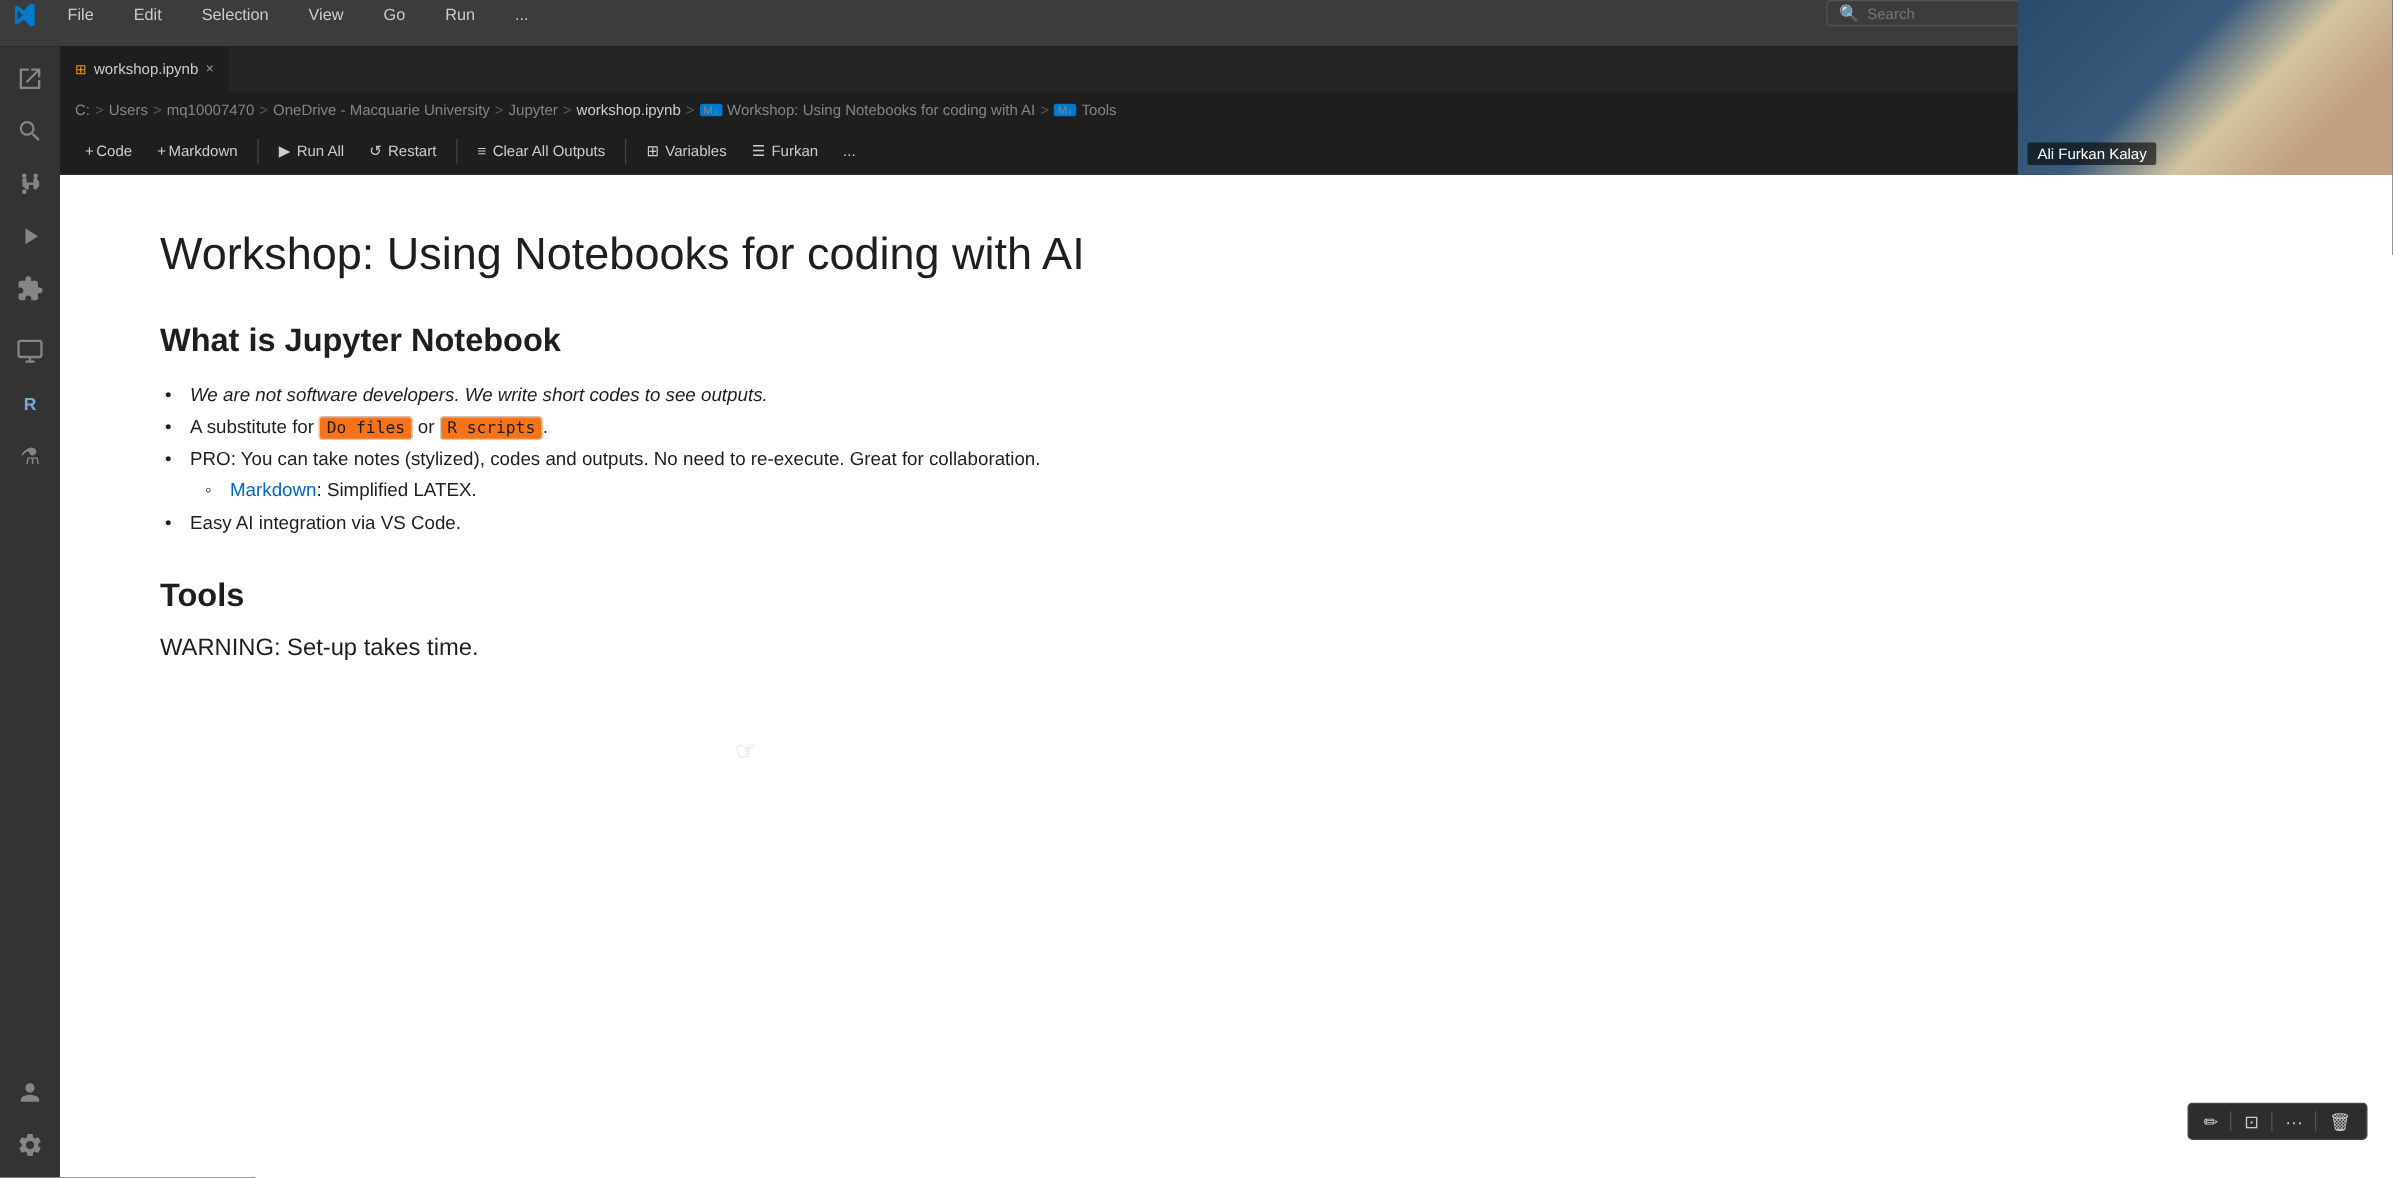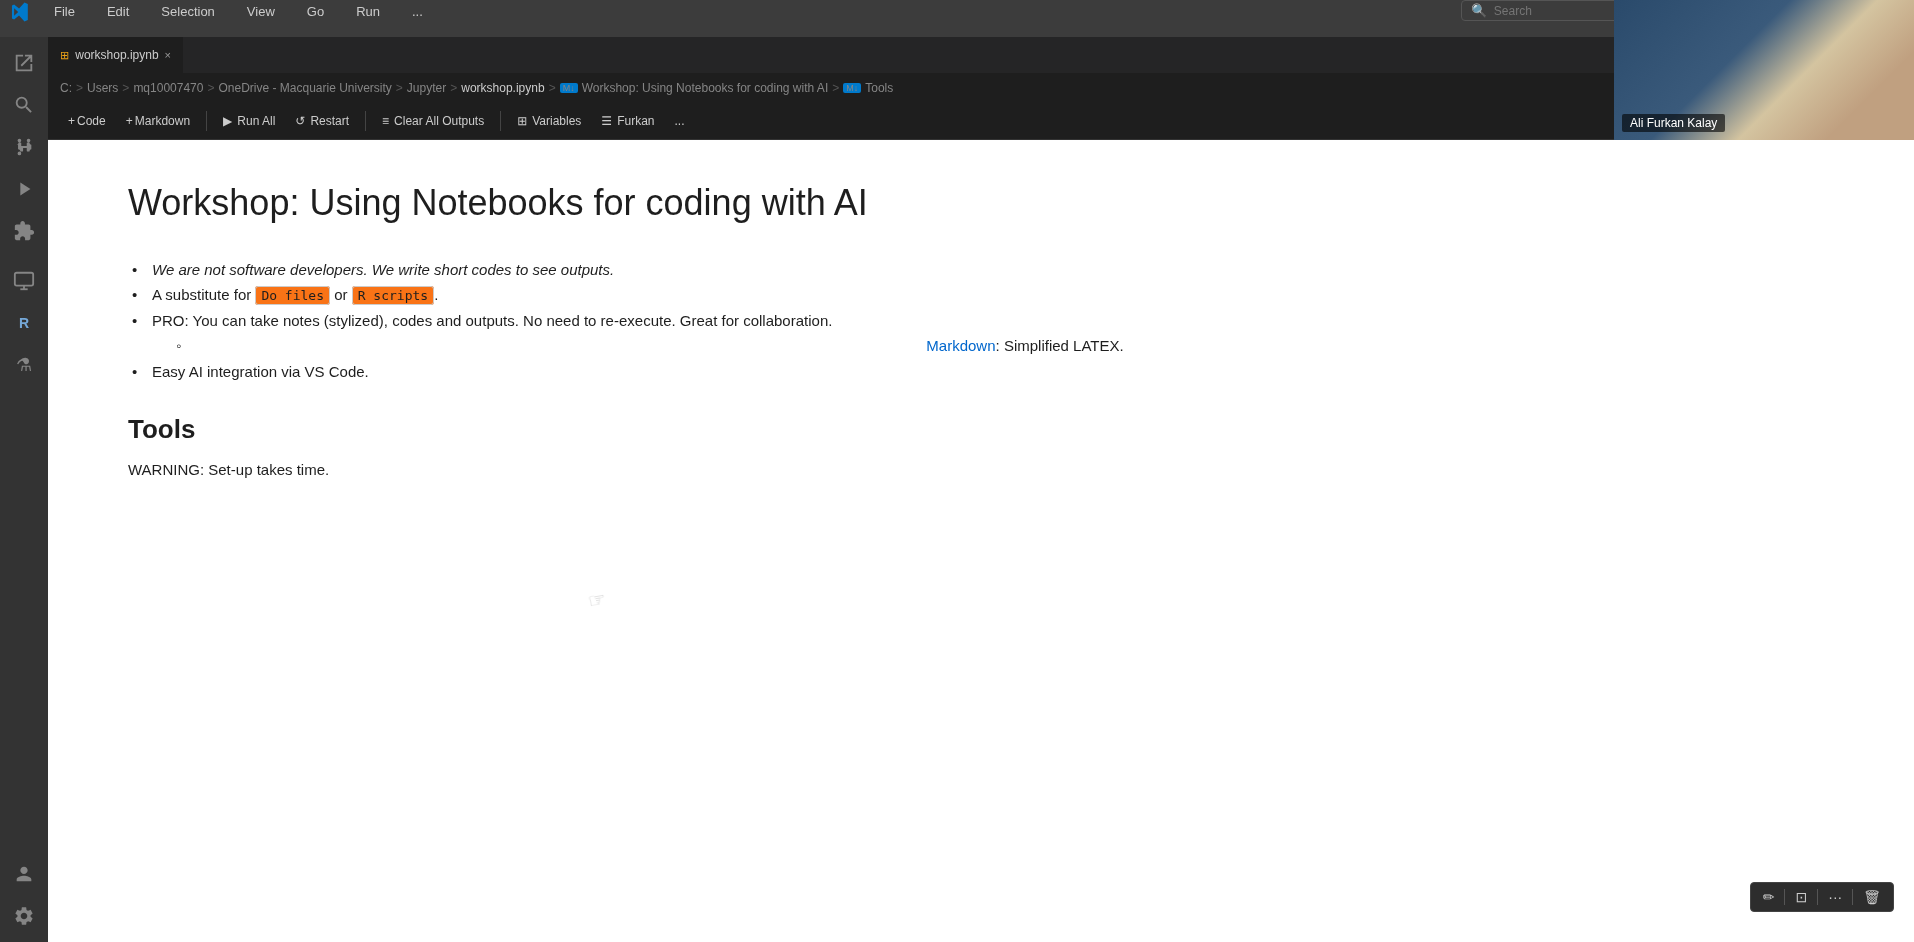--- a/index.html
+++ b/index.html
@@ -226,41 +226,40 @@
       font-size: 13px;
       padding: 1px 5px;
       color: #1e1e1e;
     }
     .md-link {
       color: #0066cc;
       text-decoration: none;
     }
     .sub-list {
       list-style: none;
-      margin-left: 36px;
+      margin-left: 24px;
       padding: 0;
-      text-align: center;
     }
     .sub-list li {
       font-size: 15px;
       line-height: 1.7;
       position: relative;
       padding-left: 8px;
     }
     .sub-list li::before {
       content: '◦';
       position: absolute;
       left: -12px;
     }
 
     .tools-section {
       margin-top: 30px;
     }
     .warning-text {
-      font-size: 15px;
+      font-size: 19px;
       color: #1e1e1e;
       margin-bottom: 16px;
     }
 
     
     .cell-actions {
       position: fixed;
       bottom: 30px;
       right: 20px;
       display: flex;
@@ -457,20 +456,21 @@
       </button>
       <button class="toolbar-btn">
         <span>...</span>
       </button>
     </div>
 
     <div class="notebook-area">
 
       <h1 class="notebook-title">Workshop: Using Notebooks for coding with AI</h1>
 
+      <h2 class="notebook-h2">What is Jupyter Notebook</h2>
 
       <ul class="notebook-list">
         <li>
           <em>We are not software developers. We write short codes to see outputs.</em>
         </li>
         <li>
           <span>A substitute for </span><span class="inline-code">Do files</span><span> or </span><span class="inline-code">R scripts</span><span>.</span>
           
         </li>
         <li>

